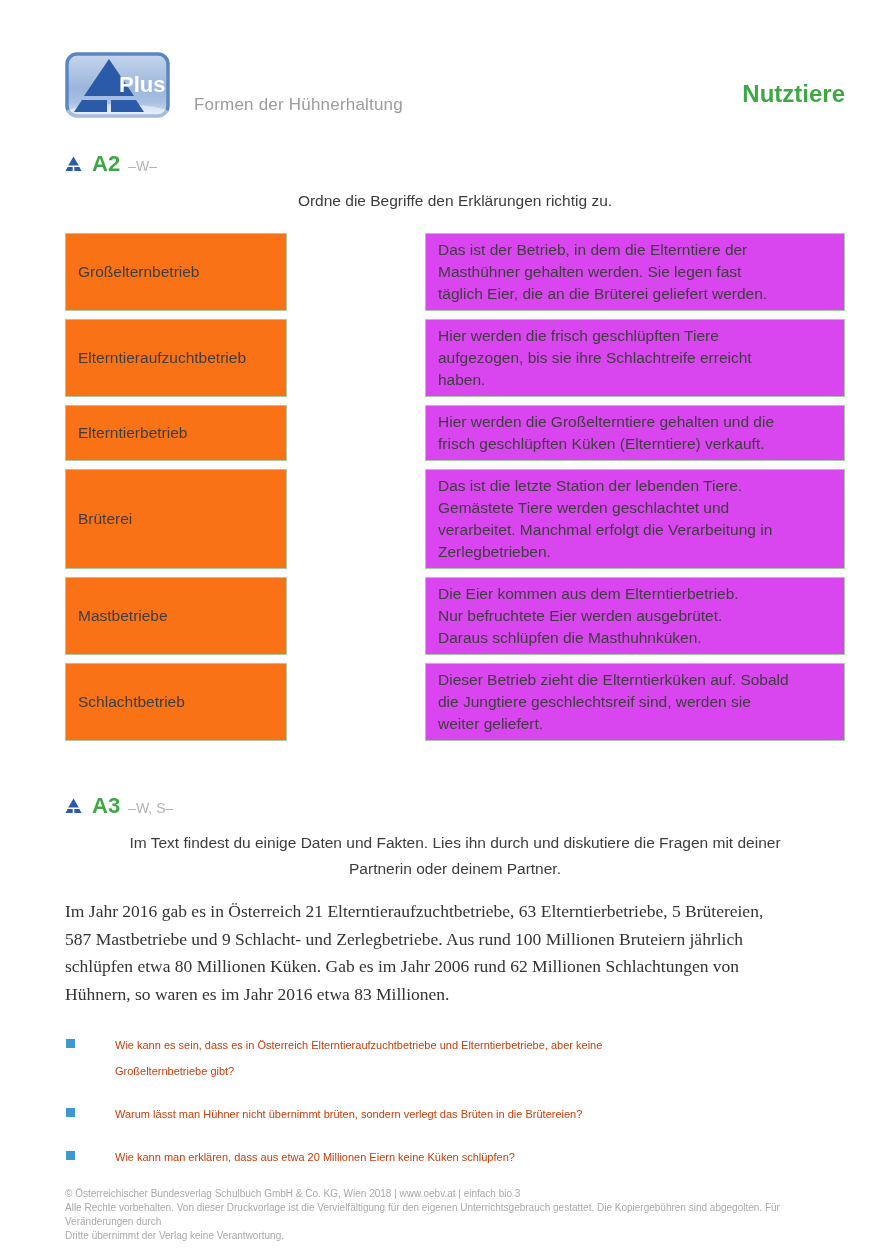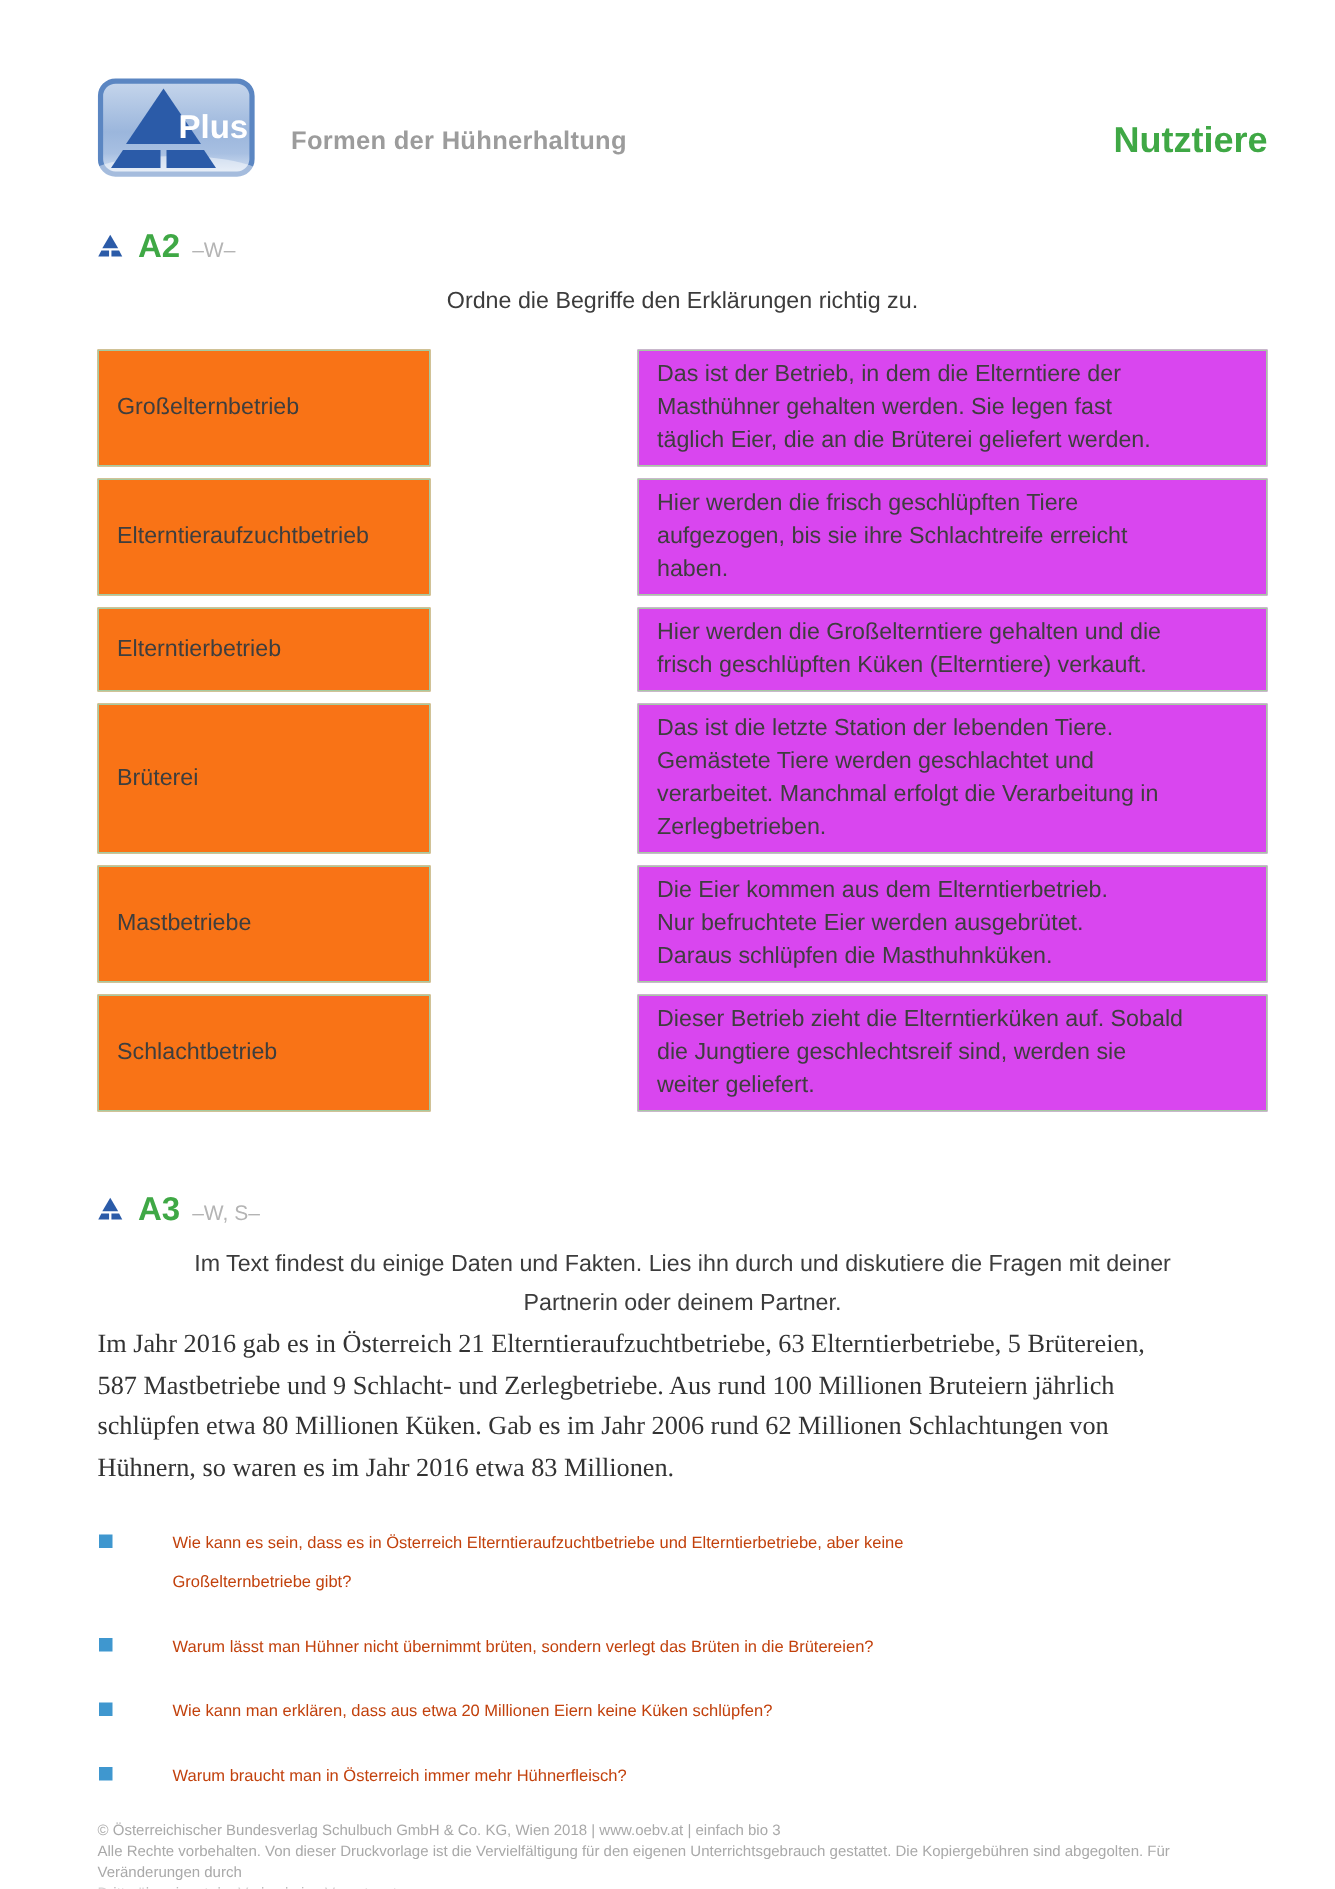--- a/index.html
+++ b/index.html
@@ -13,22 +13,22 @@
   .page {
     width: 890px; height: 1259px;
     padding: 52px 45px 0 65px;
     display: flex; flex-direction: column;
   }
 
   
   .header { display: flex; align-items: flex-end; }
   .logo { width: 105px; height: 66px; position: relative; flex: 0 0 auto; }
   .topic {
-    margin-left: 24px; margin-bottom: 14px;
-    font-size: 17px; font-weight: bold; color: #9c9c9c;
+    margin-left: 24px; margin-bottom: 3px;
+    font-size: 17px; font-weight: normal; color: #9c9c9c;
     letter-spacing: .2px;
   }
   .subject {
     margin-left: auto; margin-bottom: 10px;
     font-size: 24px; font-weight: bold; color: #3fa845;
   }
 
   
   .task-head { display: flex; align-items: center; }
   .task-head .tri { width: 17px; height: 16px; margin-right: 10px; }
@@ -49,20 +49,21 @@
   .def-box {
     width: 420px; border: 1.5px solid #a5cba1; background: #d946ef;
     display: flex; align-items: center; padding: 5px 12px;
     font-size: 15.5px; line-height: 22px; color: #3e3e3e;
     white-space: pre-line;
   }
 
   
   #a3 { margin-top: 44px; }
   .fact-text {
+    margin-top: 16px;
     font-family: "Liberation Serif", serif;
     font-size: 17.5px; line-height: 27.5px; color: #333;
     white-space: pre-line; width: 800px;
   }
   .questions { margin-top: 24px; list-style: none; }
   .question { display: flex; margin-bottom: 17px; }
   .q-bullet { flex: 0 0 auto; width: 9px; height: 9px; background: #3f97cf; margin: 7px 14px 0 1px; }
   .q-text { font-size: 11px; line-height: 26px; color: #c2410c; white-space: pre-line; margin-left: 26px; }
 
   
@@ -202,24 +203,20 @@
       <li class="question">
         <span class="q-bullet"></span>
         <span class="q-text">Warum lässt man Hühner nicht übernimmt brüten, sondern verlegt das Brüten in die Brütereien?</span>
       </li>
 
       <li class="question">
         <span class="q-bullet"></span>
         <span class="q-text">Wie kann man erklären, dass aus etwa 20 Millionen Eiern keine Küken schlüpfen?</span>
       </li>
 
-      <li class="question">
-        <span class="q-bullet"></span>
-        <span class="q-text">Warum braucht man in Österreich immer mehr Hühnerfleisch?</span>
-      </li>
     </ul>
 
   </section>
 
   <footer class="footer">
     <div class="footer-line1">© Österreichischer Bundesverlag Schulbuch GmbH &amp; Co. KG, Wien 2018 | www.oebv.at | einfach bio 3</div>
     <div class="footer-line2">Alle Rechte vorbehalten. Von dieser Druckvorlage ist die Vervielfältigung für den eigenen Unterrichtsgebrauch gestattet. Die Kopiergebühren sind abgegolten. Für Veränderungen durch
 Dritte übernimmt der Verlag keine Verantwortung.</div>
   </footer>
 

